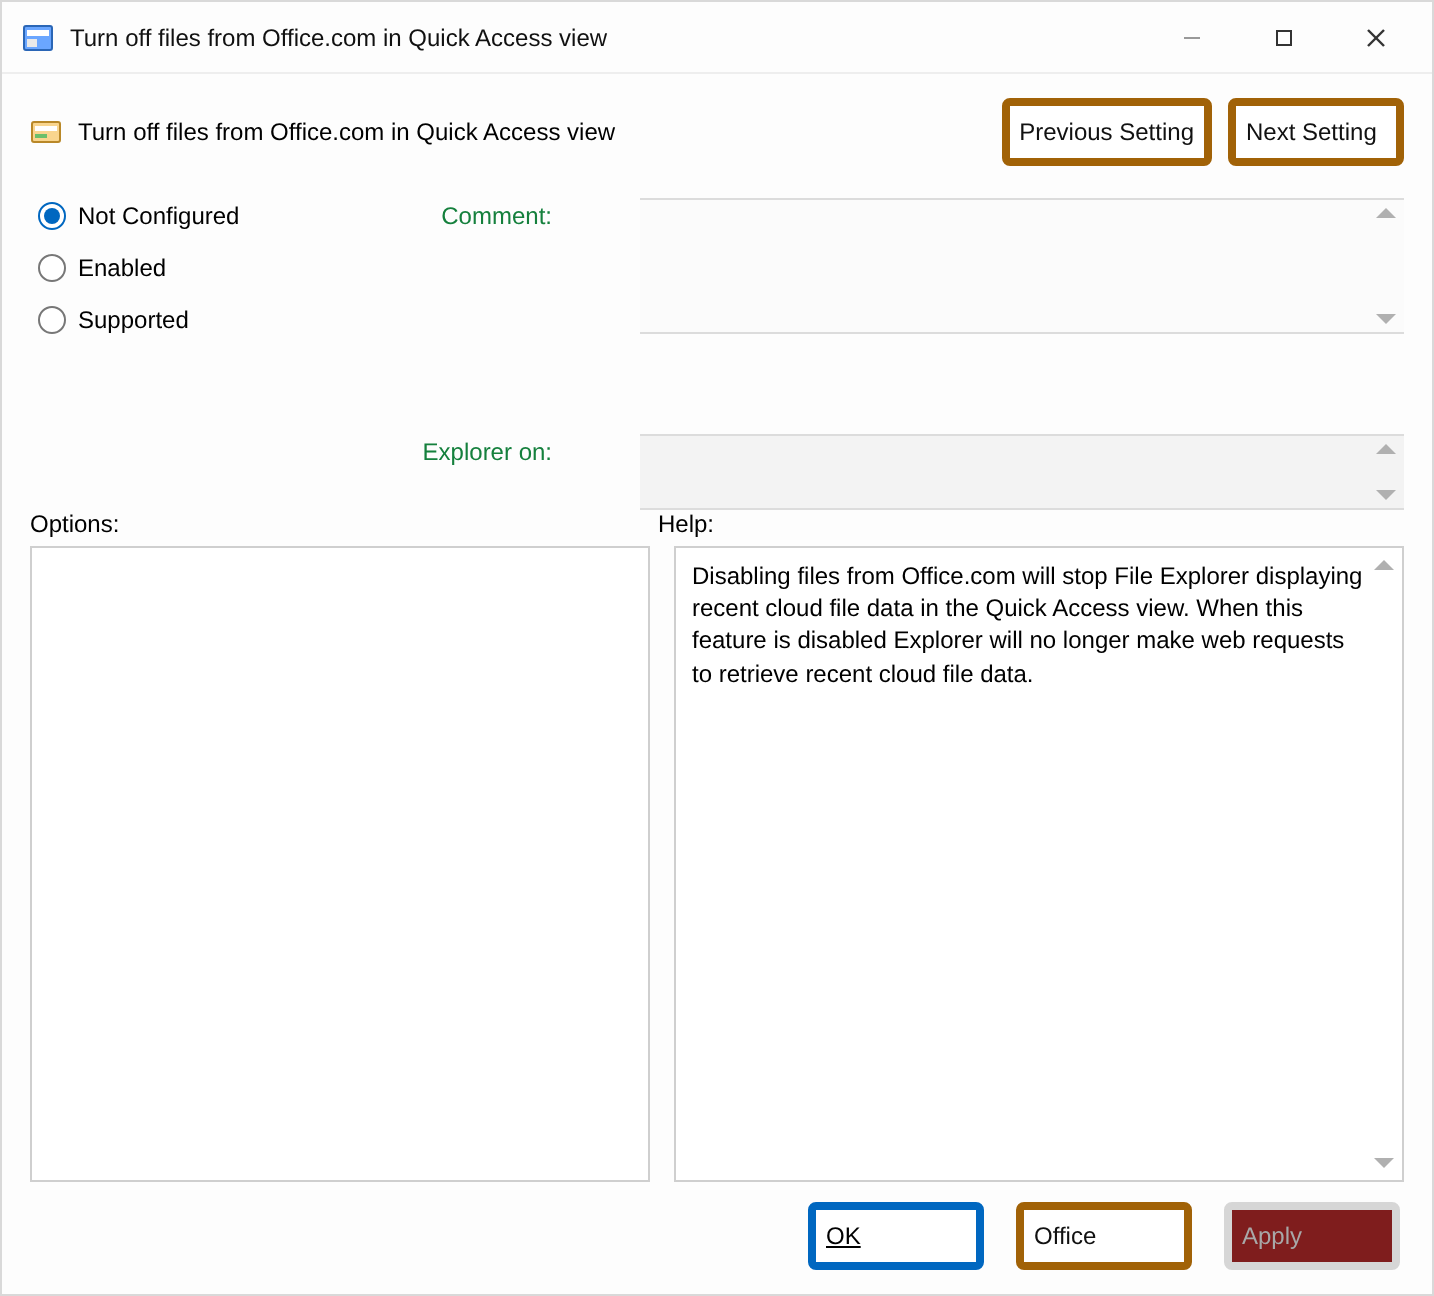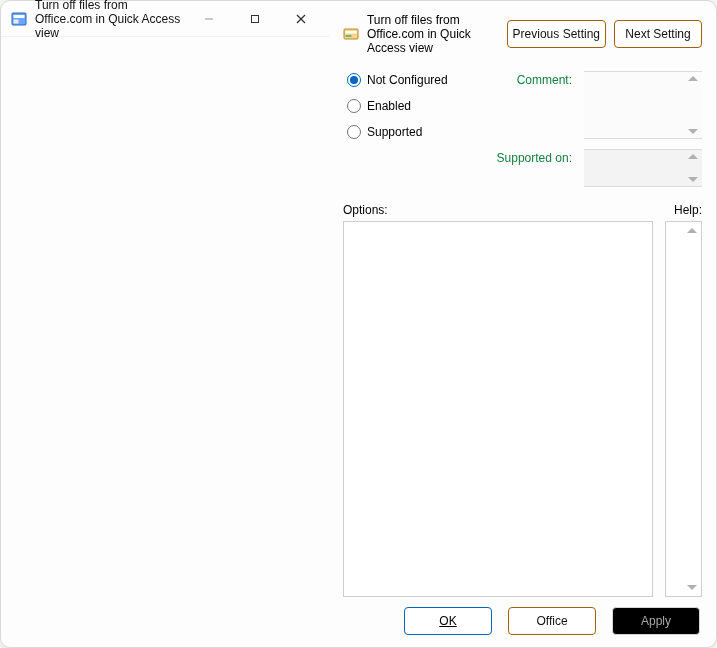--- a/index.html
+++ b/index.html
@@ -1,21 +1,21 @@
 <!DOCTYPE html>
 <html><head>
 <meta charset="utf-8">
 <style>
   * { box-sizing: border-box; }
   html, body { margin: 0; padding: 0; font-family: "Segoe UI", Tahoma, sans-serif; font-size: 12px; color: #000; }
   body { background: #f8f8f2; }
   .window {
     width: 717px; height: 648px; background: #fdfdfd;
-    border: 1px solid #d9d9d9; border-radius: 10px;
-    display: flex; flex-direction: row;
+    border: 1px solid #d9d9d9; border-radius: 0;
+    display: flex; flex-direction: column;
     box-shadow: 0 2px 8px rgba(0,0,0,0.08);
   }
   .titlebar {
     height: 36px; display: flex; align-items: center;
     padding: 0 6px 0 10px; border-bottom: 1px solid #eee;
   }
   .titlebar .app-icon { width: 16px; height: 16px; margin-right: 8px; }
   .titlebar .title { flex: 1; font-size: 12px; color: #111; }
   .win-controls { display: flex; align-items: center; gap: 2px; }
   .win-btn {
@@ -23,28 +23,28 @@
     color: #333; border-radius: 4px;
   }
   .win-btn svg { display: block; }
   .client { flex: 1; display: flex; flex-direction: column; padding: 10px 14px 10px 14px; }
   .header-row {
     display: flex; align-items: center; margin-bottom: 14px; padding: 2px 0;
   }
   .header-row .setting-icon { width: 16px; height: 16px; margin-right: 8px; }
   .header-row .setting-title { flex: 1; font-size: 12px; }
   .btn {
-    background: #fff; border: 1px solid #a16207; border-radius: 4px;
+    background: #fff; border: 4px solid #a16207; border-radius: 4px;
     padding: 6px 5px; font-size: 12px; color: #111; margin-left: 8px;
-    min-width: 88px; text-align: center;
+    min-width: 88px; 
   }
   .top-grid {
     display: grid;
     grid-template-columns: 135px 90px 1fr;
-    column-gap: 8px; row-gap: 0;
+    column-gap: 8px; row-gap: 0; gap: 40px;
   }
   .radio-group { display: flex; flex-direction: column; gap: 12px; padding-top: 2px; padding-left: 4px; }
   .radio-item { display: flex; align-items: center; gap: 6px; cursor: pointer; }
   .radio {
     width: 14px; height: 14px; border-radius: 50%;
     border: 1px solid #777; display: inline-flex; align-items: center; justify-content: center;
     background: #fff;
   }
   .radio.selected { border-color: #0067c0; }
   .radio.selected::after {
@@ -60,38 +60,38 @@
     background: #f3f3f3; border-top: 1px solid #dcdcdc; border-bottom: 1px solid #dcdcdc;
     position: relative; height: 38px;
   }
   .scroll-triangle {
     position: absolute; right: 4px; width: 0; height: 0;
     border-left: 5px solid transparent; border-right: 5px solid transparent;
   }
   .scroll-up { top: 4px; border-bottom: 5px solid #b0b0b0; }
   .scroll-down { bottom: 4px; border-top: 5px solid #b0b0b0; }
   .section-labels {
-    display: flex; gap: 21px; margin-top: 16px; margin-bottom: 4px;
+    display: flex; gap: 4px; margin-bottom: 4px;
   }
   .section-labels .lbl-options { width: 310px; }
   .panes {
     flex: 1; display: flex; gap: 12px; min-height: 0;
   }
   .pane {
     border: 1px solid #cfcfcf; background: #fff; flex: 1; position: relative;
   }
   .pane.options { flex: 0 0 310px; }
   .pane.help { flex: 1; }
   .help-text { padding: 6px 16px 6px 8px; font-size: 12px; line-height: 1.35; }
   .footer {
     display: flex; justify-content: flex-end; align-items: center;
     gap: 8px; padding: 10px 2px 2px 2px;
   }
   .btn.primary { border-color: #0067c0; color: #000000; text-decoration: underline; }
-  .btn.disabled { color: #a8a8a8; border-color: #d6d6d6; background: #000000; }
+  .btn.disabled { color: #a8a8a8; border-color: #d6d6d6; background: #7f1d1d; }
   .help-scrolltrack {
     position: absolute; top: 2px; bottom: 2px; right: 0; width: 14px;
   }
   .help-scrolltrack .scroll-triangle { right: 4px; }
 </style>
 </head>
 <body>
 
 <div class="window">
   <div class="titlebar">
@@ -155,36 +155,37 @@
       </div>
 
       <div class="field-label">Comment:</div>
       <div class="comment-box">
         <span></span>
         <div class="scroll-triangle scroll-up"></div>
         <div class="scroll-triangle scroll-down"></div>
       </div>
 
       <div></div>
-      <div class="field-label supported-row">Supported on:</div>
+      <div class="field-label supported-row">Explorer on:</div>
       <div class="supported-box supported-row">
         <span></span>
         <div class="scroll-triangle scroll-up"></div>
         <div class="scroll-triangle scroll-down"></div>
       </div>
     </div>
 
     <div class="section-labels">
       <div class="lbl-options">Options:</div>
       <div>Help:</div>
     </div>
 
     <div class="panes">
       <div class="pane options"></div>
       <div class="pane help">
+        <div class="help-text">Disabling files from Office.com will stop File Explorer displaying recent cloud file data in the Quick Access view. When this feature is disabled Explorer will no longer make web requests to retrieve recent cloud file data.</div>
         <div class="help-scrolltrack">
           <div class="scroll-triangle scroll-up"></div>
           <div class="scroll-triangle scroll-down"></div>
         </div>
       </div>
     </div>
 
     <div class="footer">
       <div class="btn primary">OK</div>
       <div class="btn">Office</div>

